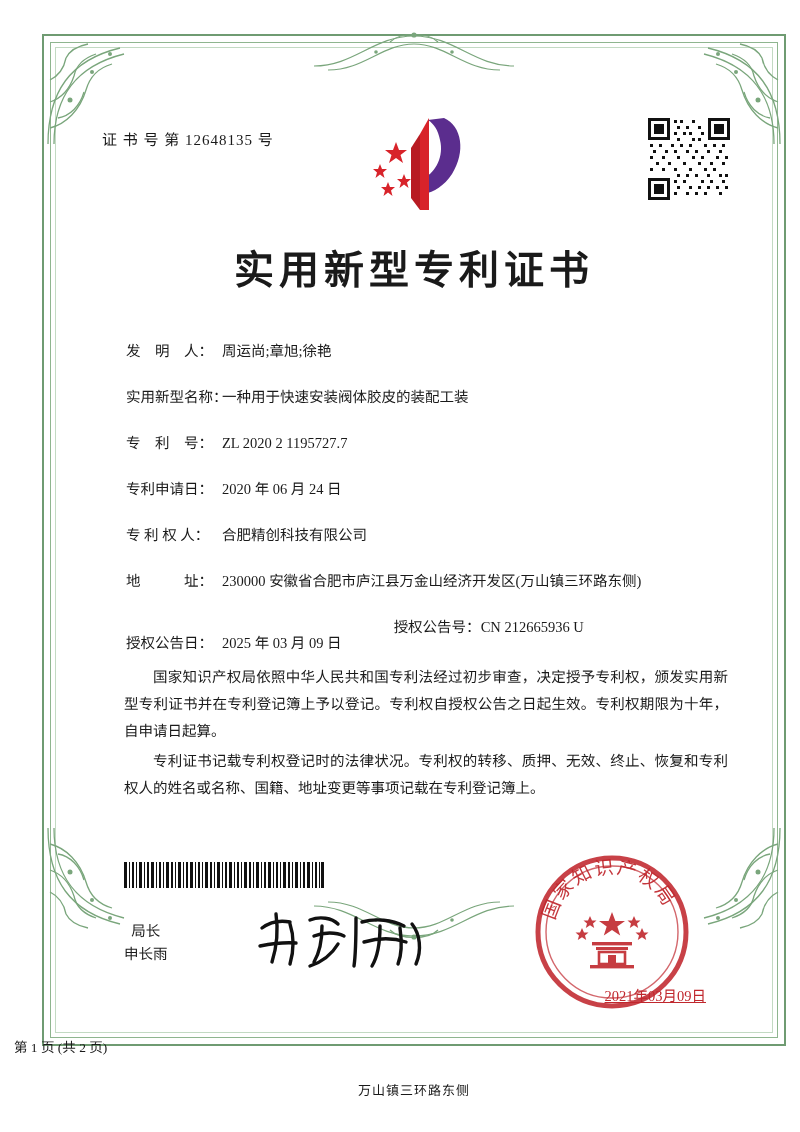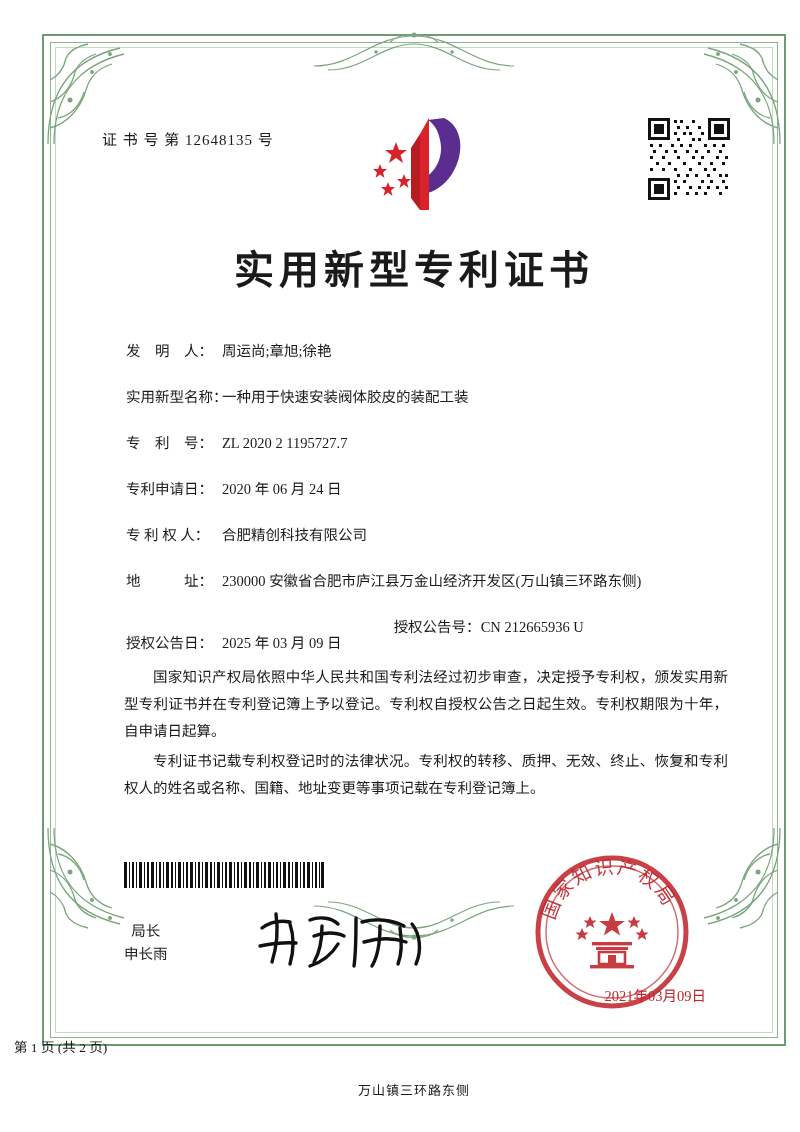--- a/index.html
+++ b/index.html
@@ -183,20 +183,21 @@
     width: 160px;
     height: 160px;
   }
   .seal-date {
     position: absolute;
     right: 108px;
     top: 984px;
     font-size: 14.5px;
     color: #c0272d;
     white-space: nowrap;
+    text-decoration: underline;
   }
 
   .page-num {
     position: absolute;
     left: 0; right: 0;
     top: 1036px;
     text-align: left;
     font-size: 13.5px;
   }
   .footnote {

